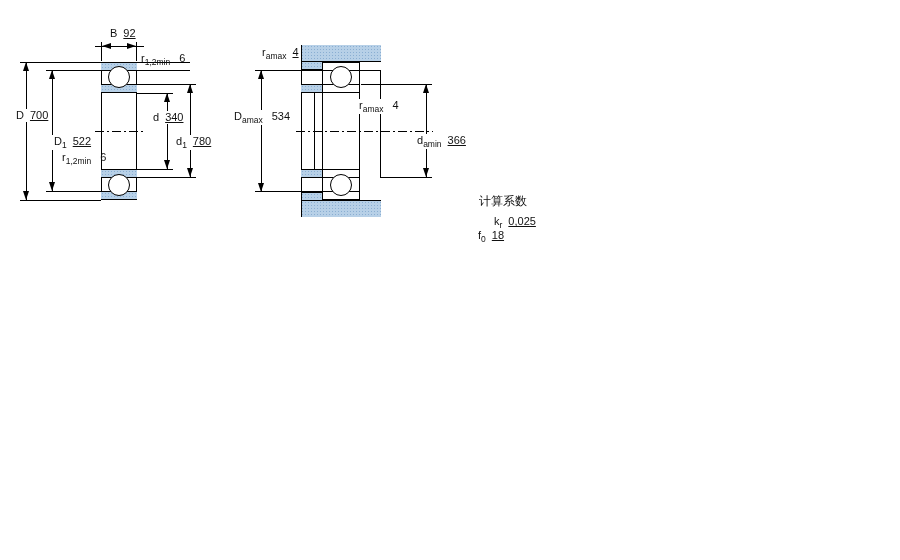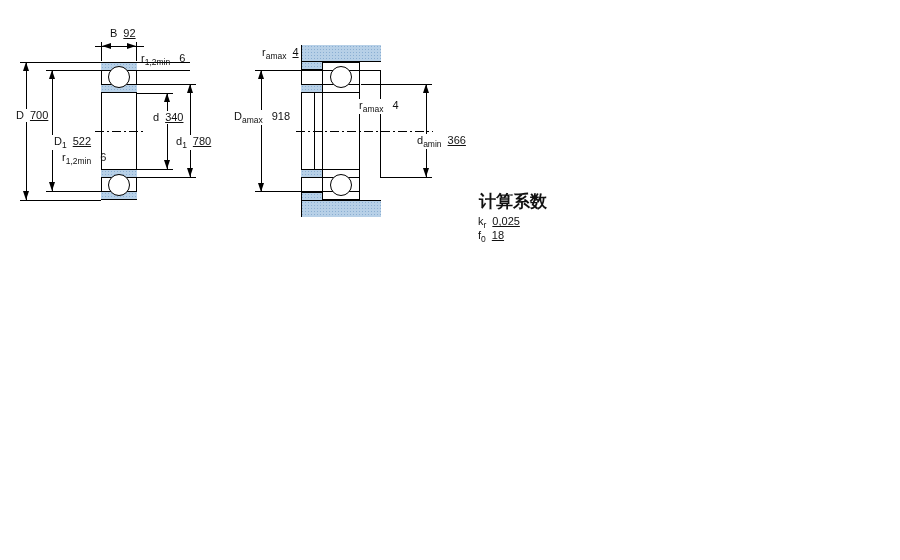--- a/index.html
+++ b/index.html
@@ -16,21 +16,21 @@
   .ar{position:absolute;width:0;height:0;z-index:4;}
   .ar.up{border-left:3px solid transparent;border-right:3px solid transparent;border-bottom:9px solid #000;}
   .ar.dn{border-left:3px solid transparent;border-right:3px solid transparent;border-top:9px solid #000;}
   .ar.lf{border-top:3px solid transparent;border-bottom:3px solid transparent;border-right:9px solid #000;}
   .ar.rt{border-top:3px solid transparent;border-bottom:3px solid transparent;border-left:9px solid #000;}
   .dim{position:absolute;font-size:11px;line-height:13px;color:#111;white-space:nowrap;z-index:5;}
   .dim sub{font-size:8.5px;line-height:1;}
   .obg{background:#fff;padding:0 2px;}
   .val{margin-left:6px;text-decoration:underline;}
   .val2{margin-left:9px;}
-  .cj{font-weight:bold;font-size:17px;}
+  .cj{font-weight:normal;font-size:12px;}
 </style>
 </head>
 <body>
 
 <div id="canvas">
 
   <div class="ln" style="left:101px;top:62px;width:1px;height:138px"></div>
   <div class="ln" style="left:136px;top:62px;width:1px;height:138px"></div>
 
   <div class="band stip" style="left:101px;top:62px;width:36px;height:9px"></div>
@@ -109,28 +109,28 @@
 
   <div class="cl" style="left:296px;top:131px;width:137px"></div>
 
   <div class="dim" style="left:262px;top:46px"><span>r</span><sub>amax</sub><span class="val">4</span></div>
 
   <div class="ln" style="left:255px;top:70px;width:67px;height:1px"></div>
   <div class="ln" style="left:255px;top:191px;width:67px;height:1px"></div>
   <div class="ln" style="left:261px;top:70px;width:1px;height:122px"></div>
   <div class="ar up" style="left:258px;top:70px"></div>
   <div class="ar dn" style="left:258px;top:183px"></div>
-  <div class="dim obg" style="left:232px;top:110px"><span>D</span><sub>amax</sub><span class="val2">918</span></div>
+  <div class="dim obg" style="left:232px;top:110px"><span>D</span><sub>amax</sub><span class="val2">534</span></div>
 
   <div class="dim obg" style="left:357px;top:99px"><span>r</span><sub>amax</sub><span class="val2">4</span></div>
 
   <div class="ln" style="left:361px;top:84px;width:71px;height:1px"></div>
   <div class="ln" style="left:380px;top:177px;width:52px;height:1px"></div>
   <div class="ln" style="left:426px;top:84px;width:1px;height:93px"></div>
   <div class="ar up" style="left:423px;top:84px"></div>
   <div class="ar dn" style="left:423px;top:168px"></div>
   <div class="dim obg" style="left:415px;top:134px"><span>d</span><sub>amin</sub><span class="val">366</span></div>
 
   <div class="dim cj" style="left:479px;top:195px">计算系数</div>
-  <div class="dim" style="left:478px;top:215px"><span>k</span><sub>r</sub><span class="val">0,025</span></div>
+  <div class="dim" style="left:494px;top:215px"><span>k</span><sub>r</sub><span class="val">0,025</span></div>
   <div class="dim" style="left:478px;top:229px"><span>f</span><sub>0</sub><span class="val">18</span></div>
 
 </div>
 
 </body></html>

